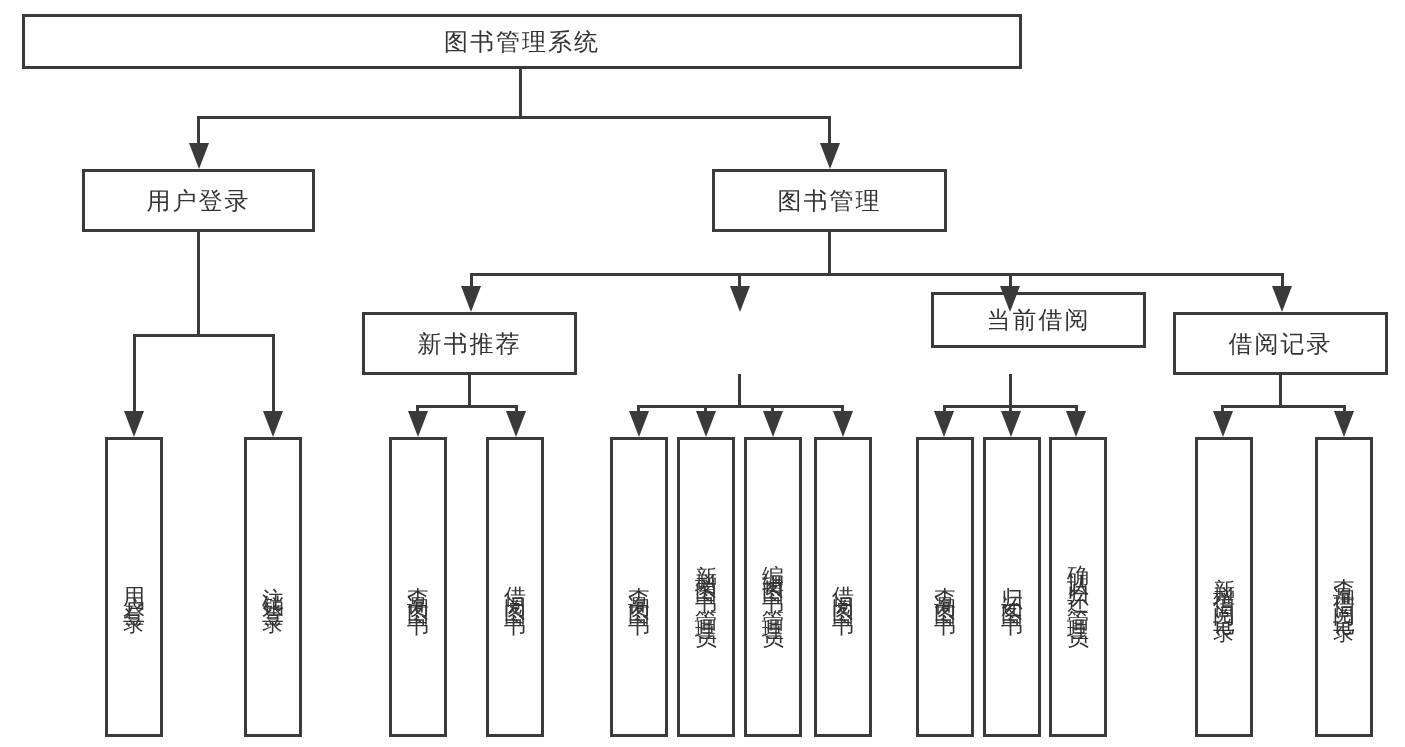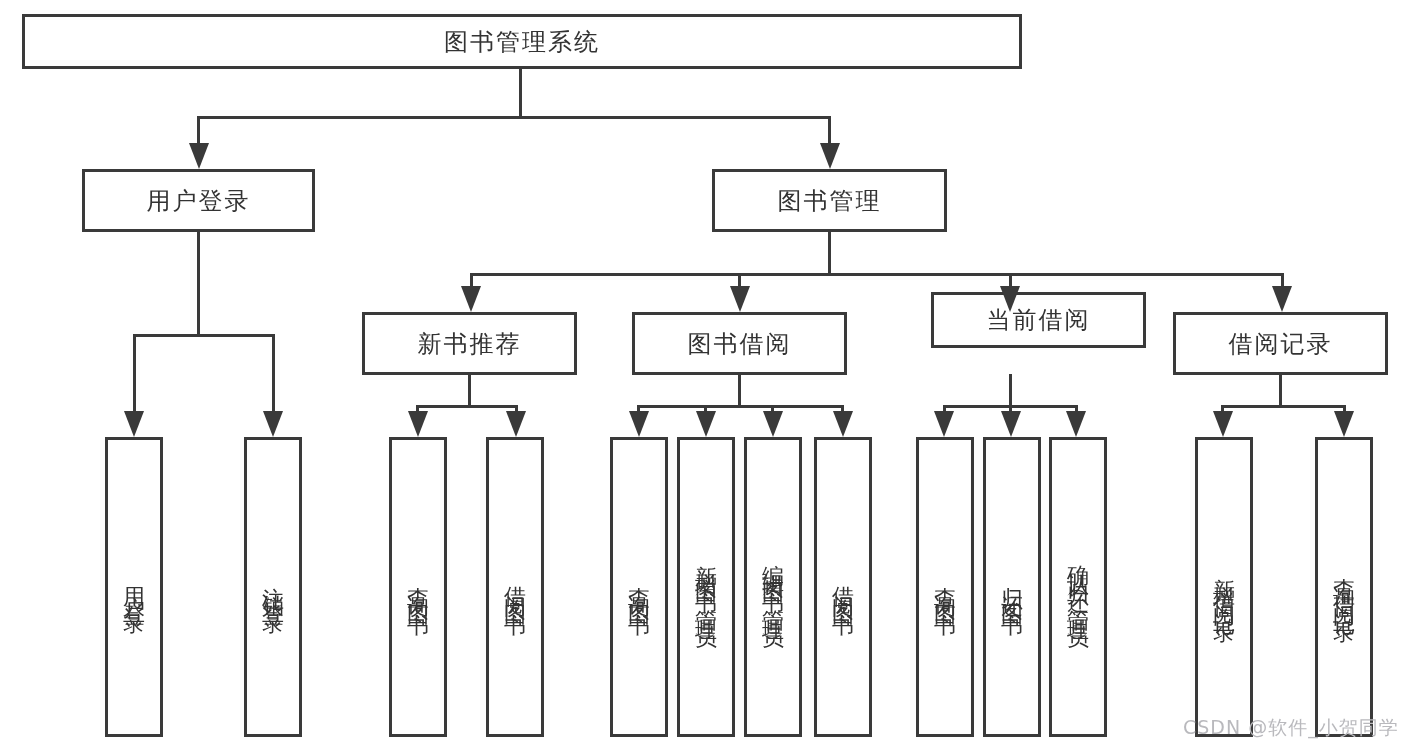--- a/index.html
+++ b/index.html
@@ -37,23 +37,20 @@
 
   <div class="node h" style="left:82px; top:169px; width:233px; height:63px;">
     <span>用户登录</span>
   </div>
   <div class="node h" style="left:362px; top:312px; width:215px; height:63px;">
     <span>新书推荐</span>
   </div>
 
   <div class="node h" style="left:712px; top:169px; width:235px; height:63px;">
     <span>图书管理</span>
-  </div>
-  <div class="node h" style="left:632px; top:312px; width:215px; height:63px;">
-    <span>图书借阅</span>
   </div>
   <div class="node h" style="left:903px; top:292px; width:215px; height:56px;margin-left:28px;">
     <span>当前借阅</span>
   </div>
   <div class="node h" style="left:1173px; top:312px; width:215px; height:63px;">
     <span>借阅记录</span>
   </div>
 
   <div class="node v" style="left:105px; top:437px; width:58px; height:300px;">
     <span class="vtext">用户登录</span>
@@ -151,15 +148,14 @@
   <div class="line" style="left:1075px; top:405px; width:3px; height:10px;"></div>
   <div class="arw" style="left:1066px; top:411px;"></div>
 
   <div class="line" style="left:1279px; top:374px; width:3px; height:34px;"></div>
   <div class="line" style="left:1221px; top:405px; width:125px; height:3px;"></div>
   <div class="line" style="left:1221px; top:405px; width:3px; height:10px;"></div>
   <div class="arw" style="left:1213px; top:411px;"></div>
   <div class="line" style="left:1343px; top:405px; width:3px; height:10px;"></div>
   <div class="arw" style="left:1334px; top:411px;"></div>
 
-  <div class="watermark">CSDN @软件_小贺同学</div>
 
 </div>
 
 </body></html>

